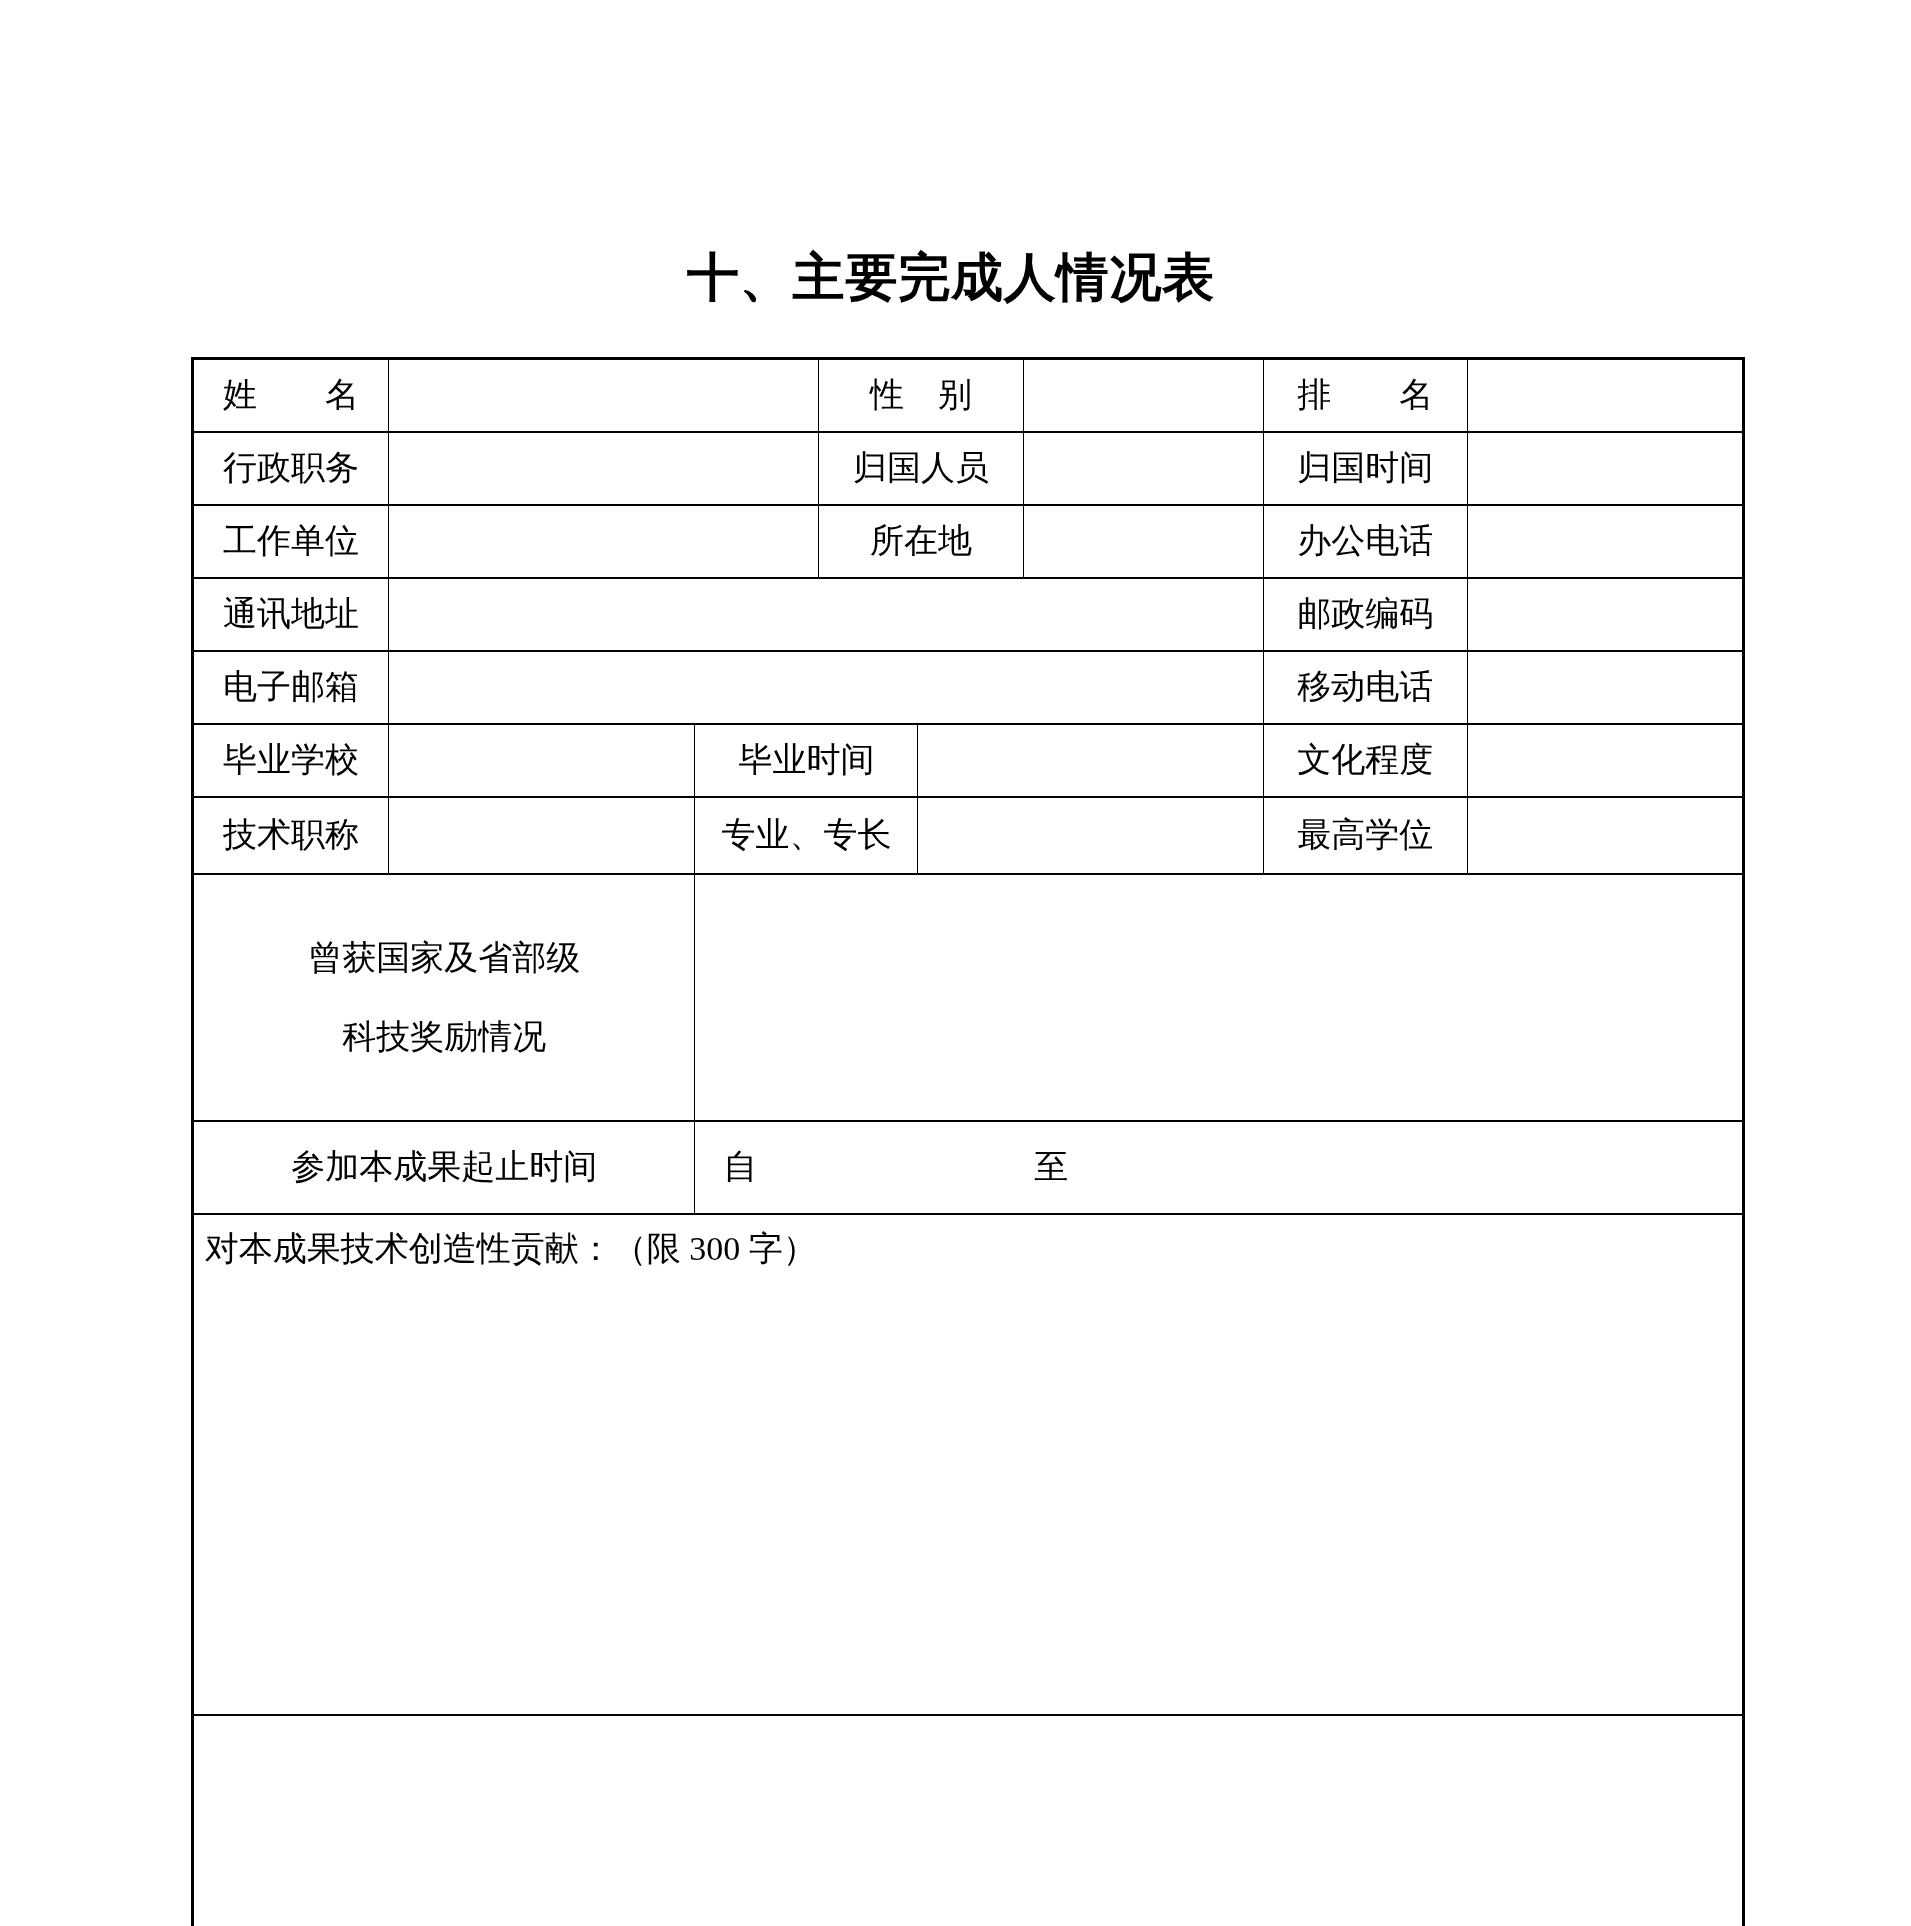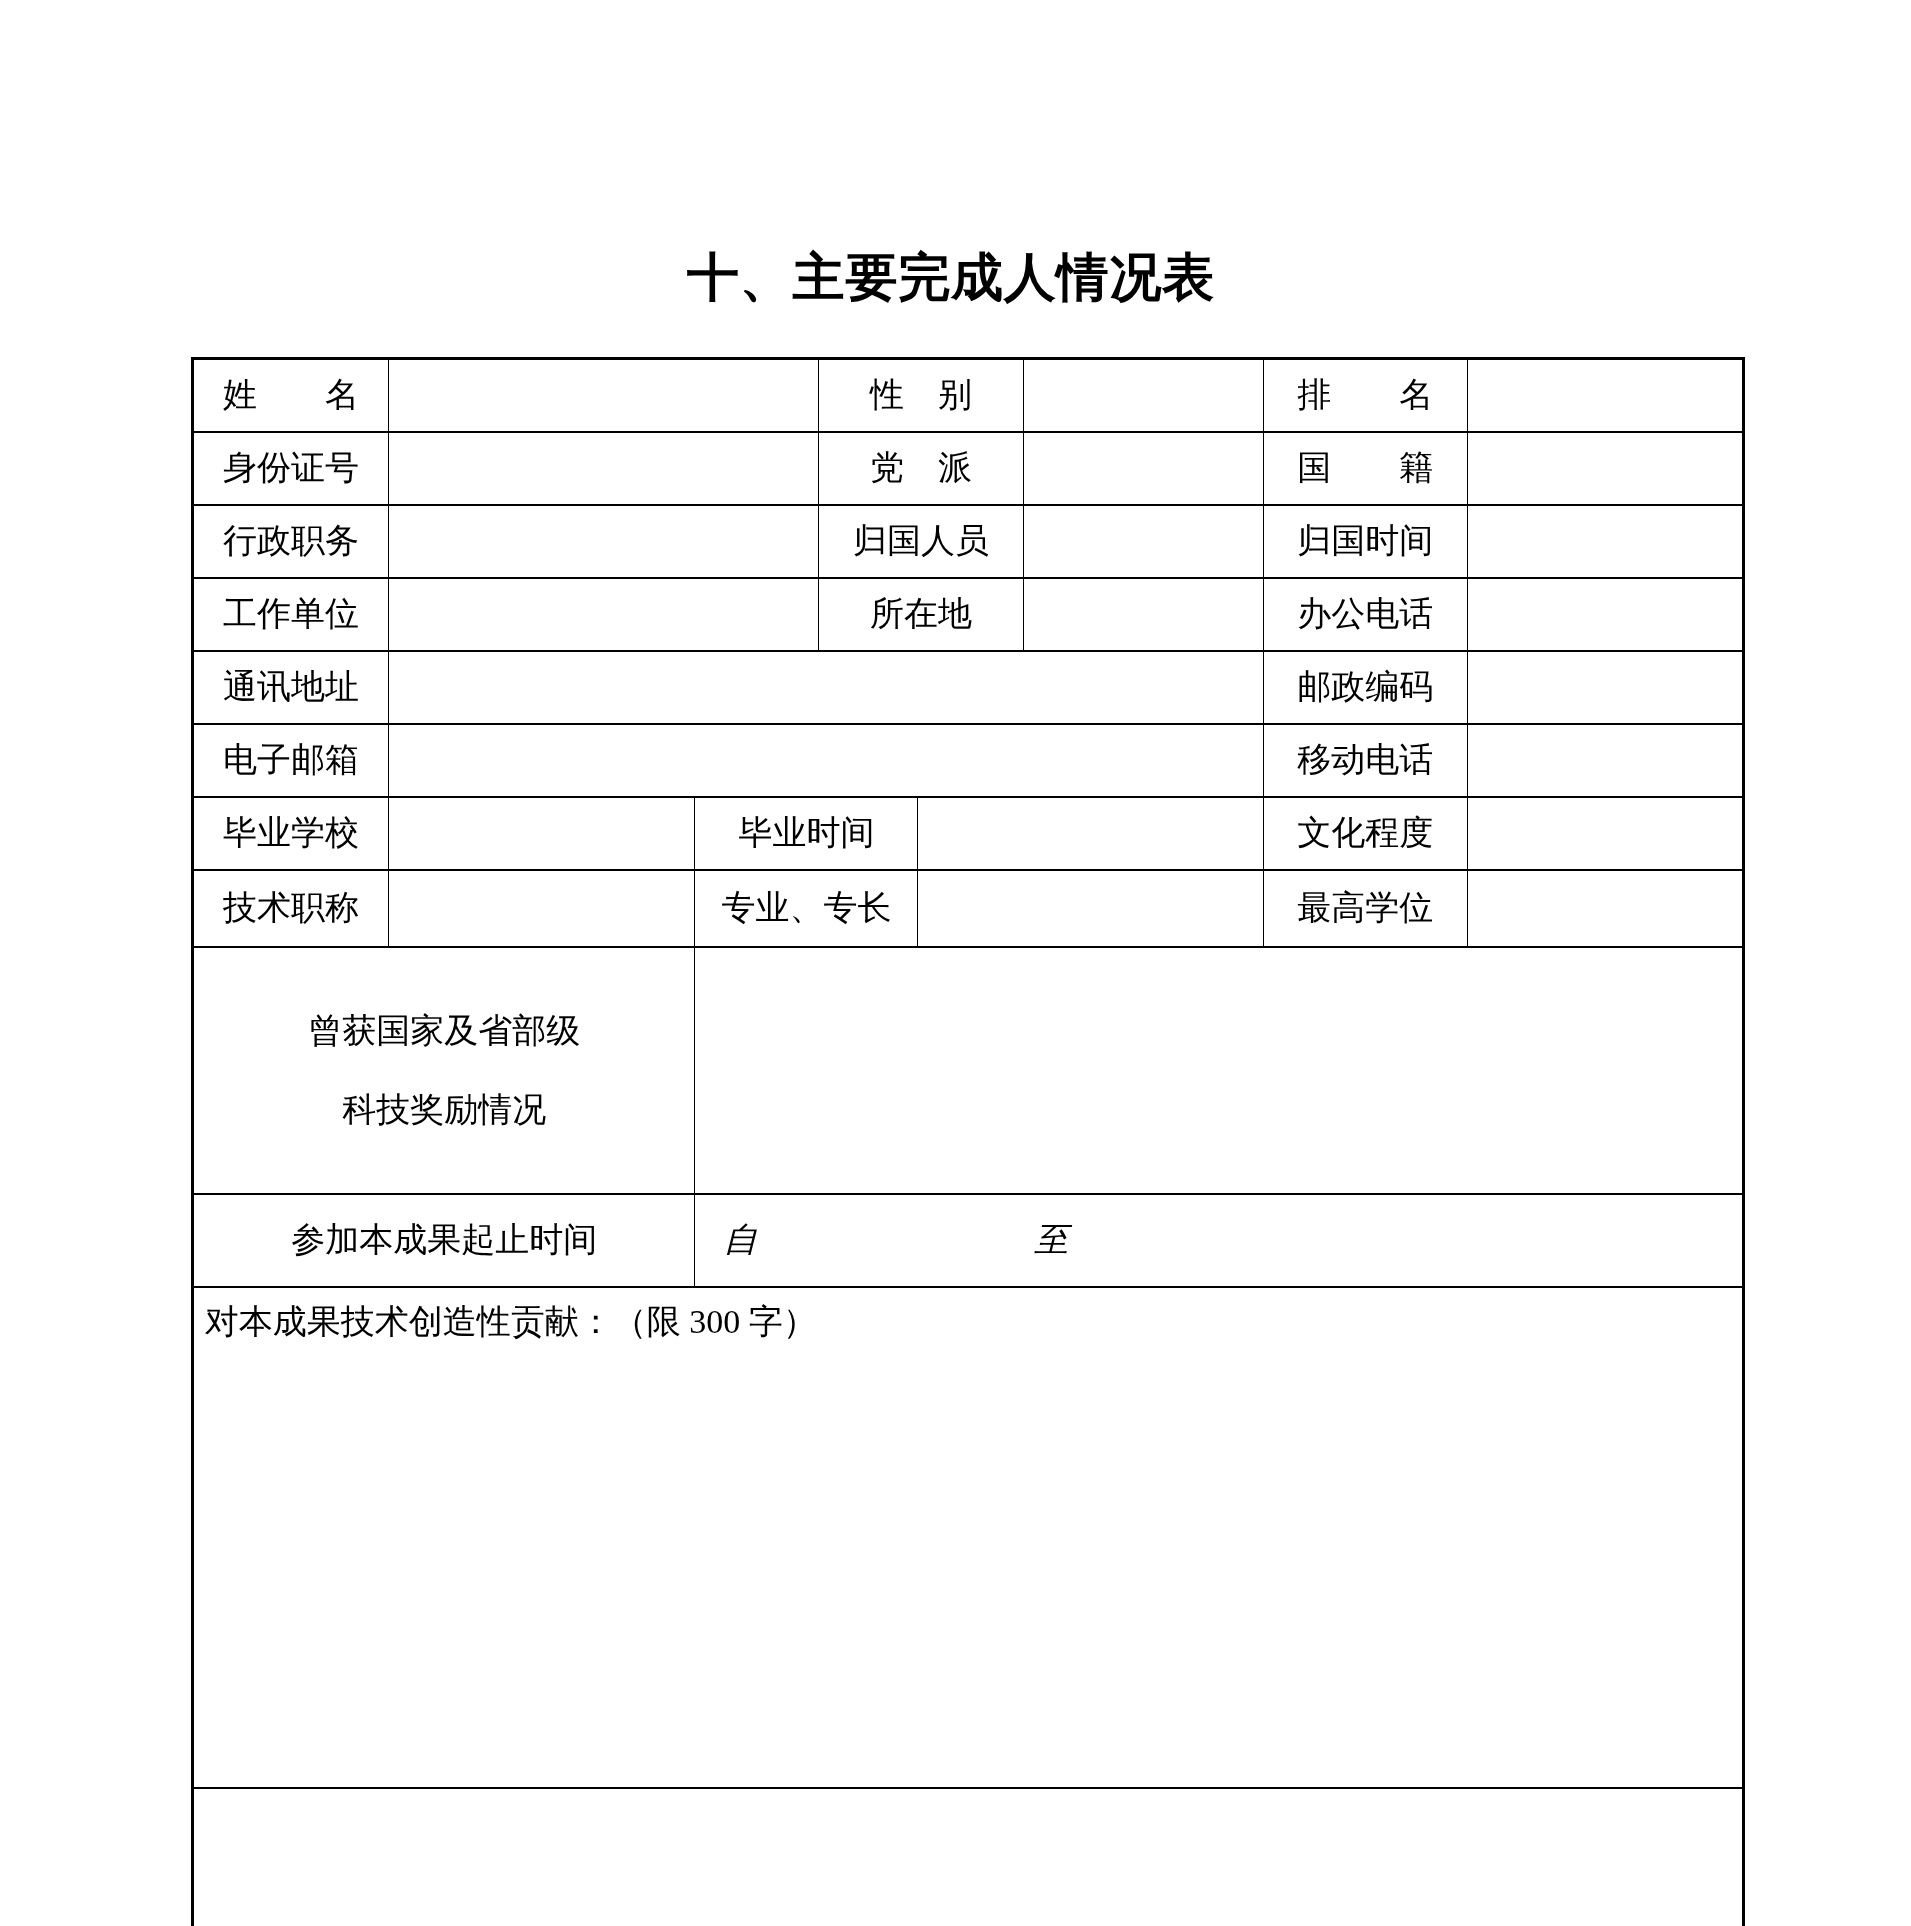--- a/index.html
+++ b/index.html
@@ -46,21 +46,21 @@
     overflow: hidden;
   }
   .rh-std    { height: 73px; }
   .rh-9      { height: 77px; }
   .rh-awards { height: 247px; margin-left: 40px; }
   .rh-period { height: 93px; }
   .rh-contrib{ height: 501px; }
   .rh-decl   { height: 539px; }
 
   td.lbl { text-align: center; white-space: nowrap; }
-  td.val { background: #fff; font-style: italic; }
+  td.val { background: #fff; }
 
   .awards-line { text-align: center; line-height: 1; }
   .awards-line + .awards-line { margin-top: 45px; }
 
   td.period-val { text-align: left; padding-left: 28px; }
   .to-label { display: inline-block; margin-left: 277px; }
 
   td.contrib {
     vertical-align: top;
     text-align: left;
@@ -91,28 +91,20 @@
       <col style="width:204px">
       <col style="width:276px">
     </colgroup>
     <tbody>
       <tr class="rh-std">
         <td class="lbl">姓　　名</td>
         <td class="val" colspan="2"></td>
         <td class="lbl" colspan="2">性　别</td>
         <td class="val"></td>
         <td class="lbl">排　　名</td>
-        <td class="val"></td>
-      </tr>
-      <tr class="rh-std">
-        <td class="lbl">身份证号</td>
-        <td class="val" colspan="2"></td>
-        <td class="lbl" colspan="2">党　派</td>
-        <td class="val"></td>
-        <td class="lbl">国　　籍</td>
         <td class="val"></td>
       </tr>
       <tr class="rh-std">
         <td class="lbl">行政职务</td>
         <td class="val" colspan="2"></td>
         <td class="lbl" colspan="2">归国人员</td>
         <td class="val"></td>
         <td class="lbl">归国时间</td>
         <td class="val"></td>
       </tr>

